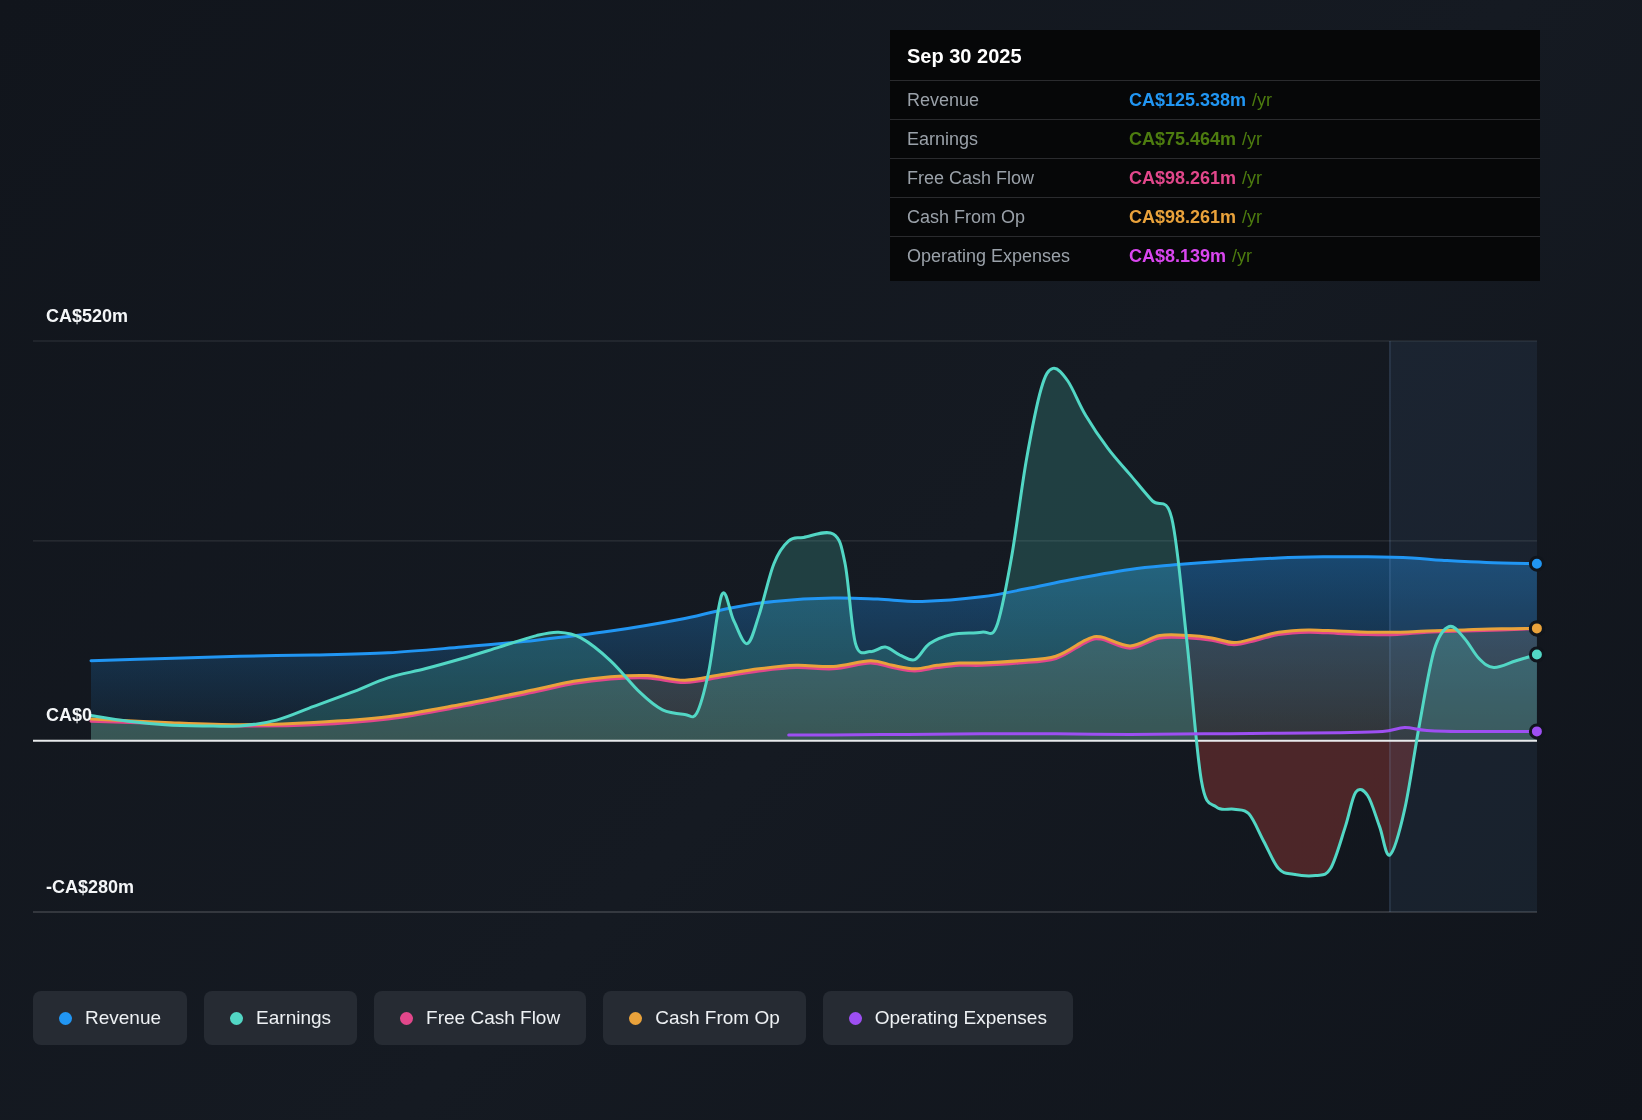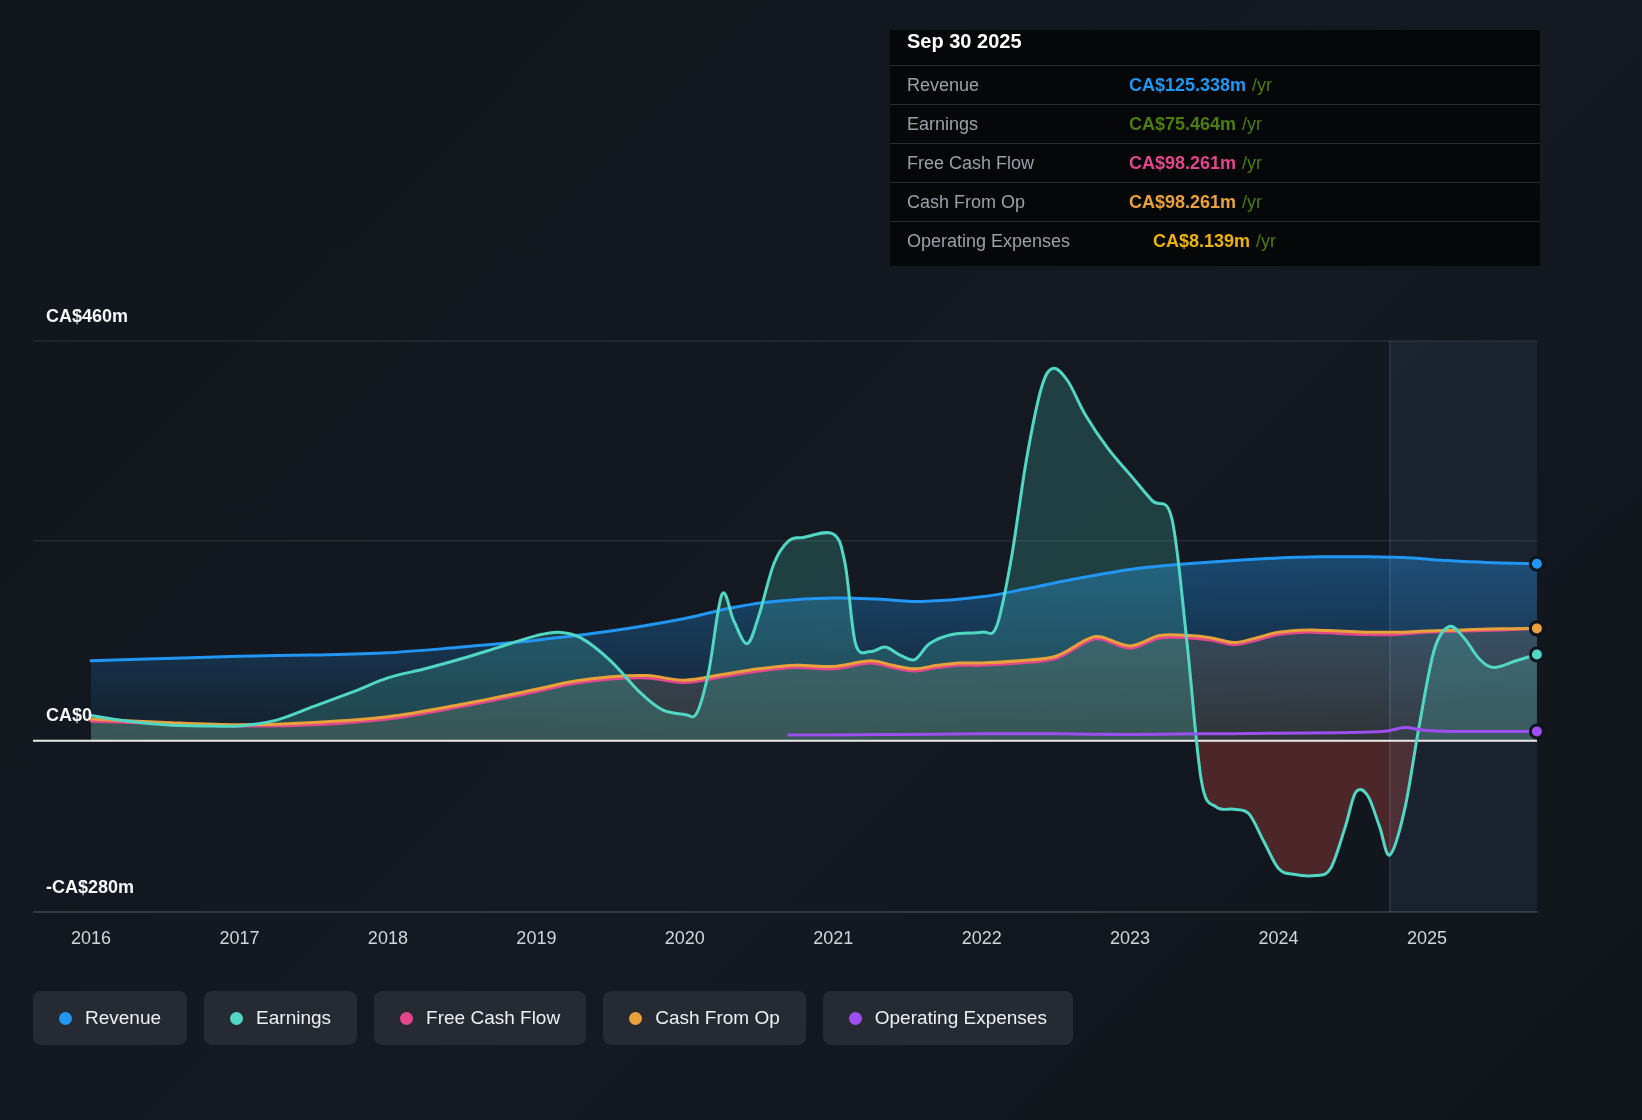--- a/index.html
+++ b/index.html
@@ -12,21 +12,21 @@
   .y-label{position:absolute;left:46px;color:#f4f6f8;font-size:18px;font-weight:700;z-index:3}
   #x-axis{position:absolute;top:928px;left:0;width:100%;height:26px;z-index:3}
   .x-tick{position:absolute;transform:translateX(-50%);color:#d2d6dc;font-size:18px}
 
   #legend{position:absolute;left:33px;top:991px;display:flex;gap:17px;z-index:4}
   .pill{display:flex;align-items:center;gap:13px;height:54px;padding:0 26px;background:#262b33;
         border-radius:8px;color:#eef1f4;font-size:19px;cursor:pointer;white-space:nowrap}
   .dot{width:13px;height:13px;border-radius:50%;flex:none}
 
   .tooltip{position:absolute;left:890px;top:30px;width:650px;background:#060708;z-index:5;padding-bottom:6px}
-  .tt-title{padding:0 17px 12px;font-size:20px;font-weight:700;color:#ffffff;border-bottom:1px solid #2a2b2e}
+  .tt-title{padding:15px 17px 12px;font-size:20px;font-weight:700;color:#ffffff;border-bottom:1px solid #2a2b2e}
   .tt-row{display:flex;align-items:center;padding:7px 17px;font-size:18px;line-height:24px}
   .tt-row.sep{border-top:1px solid #2a2b2e}
   .tt-label{width:222px;flex:none;color:#9aa1a9}
   .tt-value{display:flex;align-items:baseline}
   .tt-value .v{font-weight:700}
   .sfx{color:#4d7c0f;margin-left:6px}
   .pm-v{color:#ffffff;font-weight:700}
 </style>
 </head>
 <body>
@@ -61,36 +61,24 @@
       <path d="M91 719 C103.4 719.6 140.5 721.5 165.3 722.4 C190 723.4 214.7 724.7 239.5 724.7 C264.2 724.7 289 723.8 313.7 722.4 C338.4 721.1 363.2 719.8 387.9 716.7 C412.7 713.7 437.4 708.7 462.1 704.2 C486.9 699.6 517.8 693.1 536.4 689.3 C554.9 685.5 561.1 683.4 573.5 681.3 C585.8 679.2 598.2 677.7 610.6 676.7 C623 675.8 635.3 675 647.7 675.6 C660.1 676.2 672.4 680.4 684.8 680.2 C697.2 680 709.5 676.4 721.9 674.5 C734.3 672.6 746.7 670.3 759 668.8 C771.4 667.2 783.8 665.7 796.1 665.3 C808.5 664.9 820.9 667.2 833.2 666.5 C845.6 665.7 860.5 661 870.4 660.8 C880.2 660.6 885.2 664 892.6 665.3 C900 666.7 907.5 668.8 914.9 668.8 C922.3 668.8 929.7 666.3 937.2 665.3 C944.6 664.4 952 663.4 959.4 663 C966.8 662.7 971.8 663.4 981.7 663 C991.6 662.7 1006.4 661.9 1018.8 660.8 C1031.2 659.6 1044.8 659.6 1055.9 656.2 C1067 652.8 1078.2 643.4 1085.6 640.2 C1093 637 1093 635.8 1100.4 636.8 C1107.9 637.7 1120.2 646.1 1130.1 645.9 C1140 645.7 1149.9 637.3 1159.8 635.6 C1169.7 633.9 1180.8 635.3 1189.5 635.6 C1198.2 636 1204.3 636.8 1211.8 637.9 C1219.2 639.1 1226.6 642.5 1234 642.5 C1241.5 642.5 1248.9 639.6 1256.3 637.9 C1263.7 636.2 1269.9 633.5 1278.6 632.2 C1287.2 630.9 1298.4 630.1 1308.3 629.9 C1318.1 629.7 1328 630.7 1337.9 631.1 C1347.8 631.4 1357.7 632 1367.6 632.2 C1377.5 632.4 1387.4 632.4 1397.3 632.2 C1407.2 632 1415.9 631.4 1427 631.1 C1438.1 630.7 1451.7 630.3 1464.1 629.9 C1476.5 629.5 1489.1 629 1501.2 628.8 C1513.3 628.5 1530.9 628.5 1536.9 628.4" fill="none" stroke="#e9a23b" stroke-width="3" stroke-linejoin="round" stroke-linecap="round"></path>
       <path d="M91 715.6 C97.2 716.5 115.8 719.8 128.2 721.3 C140.5 722.8 152.9 724 165.3 724.7 C177.6 725.5 190 725.7 202.4 725.9 C214.7 726 227.1 726.8 239.5 725.9 C251.9 724.9 264.2 723.4 276.6 720.1 C289 716.9 301.3 711 313.7 706.4 C326.1 701.9 338.4 697.5 350.8 692.7 C363.2 688 375.6 681.9 387.9 677.9 C400.3 673.9 412.7 672 425 668.8 C437.4 665.5 449.8 662.1 462.1 658.5 C474.5 654.9 486.9 650.9 499.3 647.1 C511.6 643.2 526.5 638.1 536.4 635.6 C546.3 633.2 551.2 631.8 558.6 632.2 C566.1 632.6 572.2 633.2 580.9 637.9 C589.6 642.7 600.7 651.6 610.6 660.8 C620.5 669.9 631.6 684.6 640.3 692.7 C648.9 700.9 655.1 706.2 662.5 709.9 C670 713.5 679.1 713.9 684.8 714.4 C690.5 715 692.7 720.3 696.7 713.3 C700.6 706.2 704.3 692 708.6 672.2 C712.8 652.4 717.7 603.1 721.9 594.5 C726.1 586 729.6 612.6 733.8 620.8 C738 629 742.9 644.6 747.1 643.6 C751.4 642.7 754.6 628.4 759 615.1 C763.5 601.8 768.9 576.1 773.9 563.7 C778.8 551.3 783.8 545.2 788.7 540.9 C793.7 536.5 796.1 538.6 803.6 537.4 C811 536.3 826.3 529.6 833.2 534 C840.2 538.4 841.4 545.4 845.1 563.7 C848.8 582 851.3 629 855.5 643.6 C859.7 658.3 865.4 651.1 870.4 651.6 C875.3 652.2 880.2 646.5 885.2 647.1 C890.1 647.6 895.1 653 900 655.1 C905 657.1 909.9 661.5 914.9 659.6 C919.8 657.7 923.5 647.8 929.7 643.6 C935.9 639.4 943.3 636.4 952 634.5 C960.7 632.6 974.3 633.5 981.7 632.2 C989.1 630.9 991.6 638.9 996.5 626.5 C1001.5 614.1 1006.4 585.6 1011.4 558 C1016.3 530.4 1021.3 489.1 1026.2 460.9 C1031.2 432.7 1036.6 404.4 1041.1 389 C1045.5 373.5 1048.5 369.7 1052.9 368.4 C1057.4 367.1 1062.3 373.2 1067.8 381 C1073.2 388.8 1078.9 404 1085.6 415.2 C1092.3 426.5 1100.4 438.5 1107.9 448.3 C1115.3 458.2 1122.7 465.9 1130.1 474.6 C1137.5 483.4 1145.5 493.6 1152.4 500.9 C1159.3 508.1 1166 495.2 1171.7 518 C1177.4 540.9 1181.6 594.1 1186.5 637.9 C1191.5 681.7 1196.4 752.5 1201.4 780.7 C1206.3 808.8 1210.8 802.2 1216.2 806.9 C1221.7 811.7 1228.6 808.1 1234 809.2 C1239.5 810.4 1243.9 808.5 1248.9 813.8 C1253.8 819.1 1258.8 832.1 1263.7 841.2 C1268.7 850.3 1273.6 863.1 1278.6 868.6 C1283.5 874.1 1287.2 873.2 1293.4 874.3 C1299.6 875.5 1309.5 876.4 1315.7 875.5 C1321.9 874.5 1325.6 876.8 1330.5 868.6 C1335.5 860.4 1341.2 839.1 1345.4 826.4 C1349.6 813.6 1352 797.2 1355.8 792.1 C1359.5 787 1363.7 789.8 1367.6 795.5 C1371.6 801.2 1375.8 816.5 1379.5 826.4 C1383.2 836.2 1385.7 857.8 1389.9 854.9 C1394.1 852 1399.8 831.1 1404.7 809.2 C1409.7 787.3 1414.6 750.2 1419.6 723.6 C1424.5 696.9 1429.5 665.5 1434.4 649.3 C1439.4 633.2 1444.3 628.4 1449.3 626.5 C1454.2 624.6 1459.2 632.6 1464.1 637.9 C1469.1 643.2 1474 653.5 1479 658.5 C1483.9 663.4 1487.6 667.2 1493.8 667.6 C1500 668 1508.9 662.9 1516.1 660.8 C1523.2 658.6 1533.4 655.5 1536.9 654.5" fill="none" stroke="#52d7c5" stroke-width="3" stroke-linejoin="round" stroke-linecap="round"></path>
       <path d="M788.7 735 C796.1 735 813.5 735.1 833.2 735 C853 734.9 882.7 734.6 907.5 734.4 C932.2 734.2 956.9 733.9 981.7 733.8 C1006.4 733.8 1031.2 733.8 1055.9 733.8 C1080.6 733.9 1105.4 734.4 1130.1 734.4 C1154.9 734.4 1179.6 734 1204.3 733.8 C1229.1 733.7 1256.3 733.5 1278.6 733.3 C1300.8 733.1 1320.6 733 1337.9 732.7 C1355.3 732.4 1371.3 732.4 1382.5 731.6 C1393.6 730.7 1397.3 727.8 1404.7 727.6 C1412.2 727.4 1415.9 729.8 1427 730.4 C1438.1 731.1 1453.2 731.4 1471.5 731.6 C1489.8 731.7 1526 731.5 1536.9 731.4" fill="none" stroke="#9d4ff2" stroke-width="3" stroke-linejoin="round" stroke-linecap="round"></path>
       <circle cx="1536.9" cy="628.5" r="6.5" fill="#e2478b" stroke="#10151c" stroke-width="3"></circle>
       <circle cx="1536.9" cy="563.7" r="6.5" fill="#2196f3" stroke="#10151c" stroke-width="3"></circle>
       <circle cx="1536.9" cy="628.4" r="6.5" fill="#e9a23b" stroke="#10151c" stroke-width="3"></circle>
       <circle cx="1536.9" cy="654.5" r="6.5" fill="#52d7c5" stroke="#10151c" stroke-width="3"></circle>
       <circle cx="1536.9" cy="731.4" r="6.5" fill="#9d4ff2" stroke="#10151c" stroke-width="3"></circle>
     </svg>
 
-  <div class="y-label" style="top:306px">CA$460m</div>
+  <div class="y-label" style="top:306px">CA$520m</div>
   <div class="y-label" style="top:705px">CA$0</div>
   <div class="y-label" style="top:877px">-CA$280m</div>
 
-  <div id="x-axis">
-      <div class="x-tick" style="left: 91px;">2016</div>
-      <div class="x-tick" style="left: 239.5px;">2017</div>
-      <div class="x-tick" style="left: 387.9px;">2018</div>
-      <div class="x-tick" style="left: 536.4px;">2019</div>
-      <div class="x-tick" style="left: 684.8px;">2020</div>
-      <div class="x-tick" style="left: 833.2px;">2021</div>
-      <div class="x-tick" style="left: 981.7px;">2022</div>
-      <div class="x-tick" style="left: 1130.1px;">2023</div>
-      <div class="x-tick" style="left: 1278.6px;">2024</div>
-      <div class="x-tick" style="left: 1427px;">2025</div>
-    </div>
 
   <div class="tooltip">
     <div class="tt-title">Sep 30 2025</div>
 
     <div class="tt-row">
       <span class="tt-label">Revenue</span>
       <span class="tt-value">
           <span class="v" style="color: rgb(33, 150, 243);">CA$125.338m</span>
           <span class="sfx">/yr</span>
         </span>
@@ -117,21 +105,21 @@
       <span class="tt-label">Cash From Op</span>
       <span class="tt-value">
           <span class="v" style="color: rgb(233, 162, 59);">CA$98.261m</span>
           <span class="sfx">/yr</span>
         </span>
     </div>
 
     <div class="tt-row sep">
       <span class="tt-label">Operating Expenses</span>
       <span class="tt-value">
-          <span class="v" style="color: #eab308; margin-left: 24px;">CA$8.139m</span>
+          <span class="v" style="color: #d946ef;">CA$8.139m</span>
           <span class="sfx">/yr</span>
         </span>
     </div>
   </div>
 
   <div id="legend">
       <div class="pill">
         <span class="dot" style="background: rgb(33, 150, 243);"></span>
         <span>Revenue</span>
       </div>

